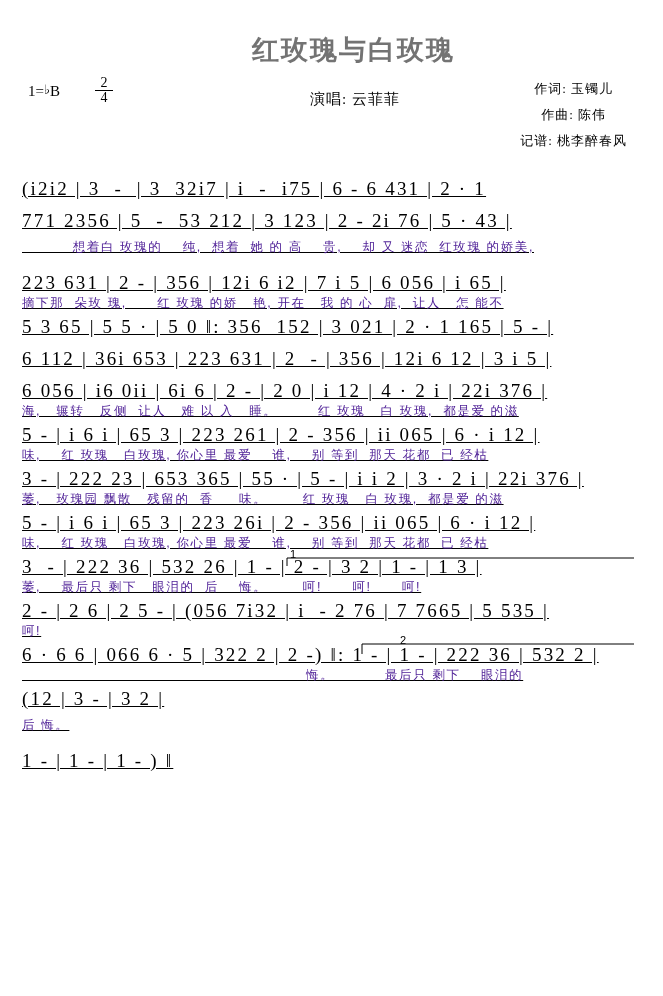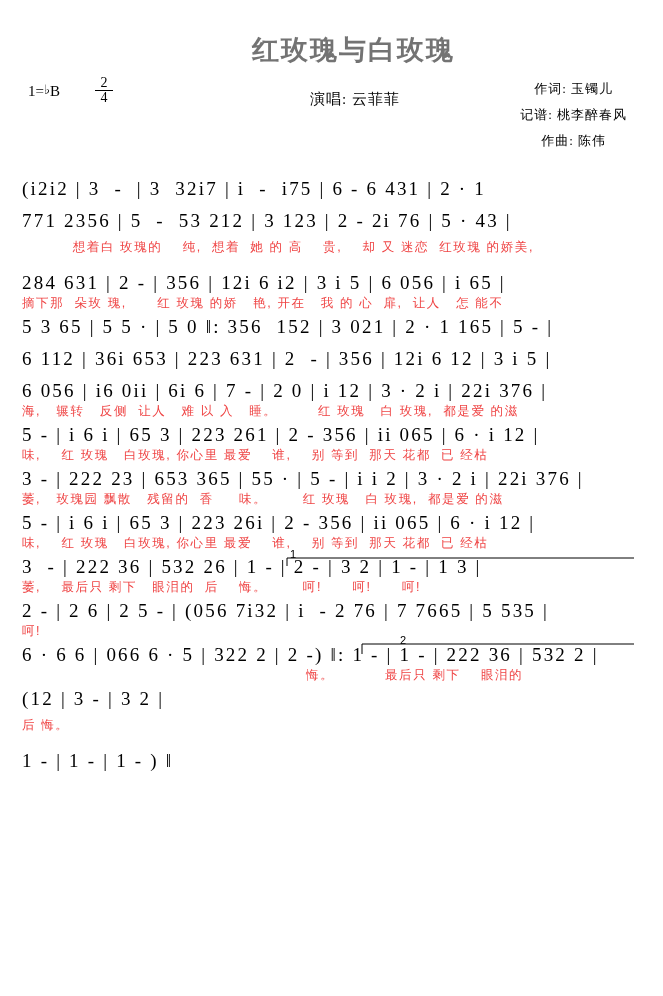--- a/index.html
+++ b/index.html
@@ -76,37 +76,38 @@
   }
   
   .staff {
     position: relative;
     margin: 0 22px;
   }
   .line {
     position: relative;
     min-height: 30px;
     margin-bottom: 2px;
+    text-decoration: underline;
   }
   .notes {
     font-family: "Liberation Serif", serif;
     font-size: 19px;
     letter-spacing: 2.2px;
     white-space: pre;
     line-height: 26px;
     position: relative;
     z-index: 2;
   }
   .lyrics {
     font-family: "Liberation Sans", sans-serif;
     font-size: 12.5px;
     letter-spacing: 1.6px;
     white-space: pre;
     line-height: 18px;
-    color: #ef4444;
+    color: #4c1d95;
     margin-top: -2px;
     position: relative;
     z-index: 2;
   }
   .lyrics.empty { height: 0; margin: 0; }
   .footer {
     position: absolute;
     left: 0;
     right: 0;
     bottom: 10px;
@@ -145,56 +146,56 @@
     <div class="meter">
       <span class="num">2</span>
       <span class="den">4</span>
     </div>
     <div class="singer">
       <span>演唱:</span>
       <span>云菲菲</span>
     </div>
     <div class="credits">
       <div>作词: 玉镯儿</div>
+      <div>作曲: 陈伟</div>
       <div>记谱: 桃李醉春风</div>
-      <div>作曲: 陈伟</div>
     </div>
   </div>
 
   <div class="staff">
 
     <div class="line">
       <div class="notes">(i2i2 | 3  -  | 3  32i7 | i  -  i75 | 6 - 6 431 | 2 · 1</div>
       <div class="lyrics"></div>
     </div>
 
     <div class="line">
       <div class="notes">771 2356 | 5  -  53 212 | 3 123 | 2 - 2i 76 | 5 · 43 |</div>
       <div class="lyrics"></div>
     </div>
 
     <div class="line">
       <div class="lyrics">          想着白 玫瑰的    纯,  想着  她 的 高    贵,    却 又 迷恋  红玫瑰 的娇美,</div>
     </div>
 
     <div class="line">
-      <div class="notes">284 631 | 2 - | 356 | 12i 6 i2 | 3 i 5 | 6 056 | i 65 |</div>
+      <div class="notes">223 631 | 2 - | 356 | 12i 6 i2 | 7 i 5 | 6 056 | i 65 |</div>
       <div class="lyrics">摘下那  朵玫 瑰,      红 玫瑰 的娇   艳, 开在   我 的 心  扉,  让人   怎 能不</div>
     </div>
 
     <div class="line">
       <div class="notes">5 3 65 | 5 5 · | 5 0 ‖: 356  152 | 3 021 | 2 · 1 165 | 5 - |</div>
     </div>
 
     <div class="line">
       <div class="notes">6 112 | 36i 653 | 223 631 | 2  - | 356 | 12i 6 12 | 3 i 5 |</div>
     </div>
 
     <div class="line">
-      <div class="notes">6 056 | i6 0ii | 6i 6 | 7 - | 2 0 | i 12 | 3 · 2 i | 22i 376 |</div>
+      <div class="notes">6 056 | i6 0ii | 6i 6 | 2 - | 2 0 | i 12 | 4 · 2 i | 22i 376 |</div>
       <div class="lyrics">海,   辗转   反侧  让人   难 以 入   睡。        红 玫瑰   白 玫瑰,  都是爱 的滋</div>
     </div>
 
     <div class="line">
       <div class="notes">5 - | i 6 i | 65 3 | 223 261 | 2 - 356 | ii 065 | 6 · i 12 |</div>
       <div class="lyrics">味,    红 玫瑰   白玫瑰, 你心里 最爱    谁,    别 等到  那天 花都  已 经枯</div>
     </div>
 
     <div class="line">
       <div class="notes">3 - | 222 23 | 653 365 | 55 · | 5 - | i i 2 | 3 · 2 i | 22i 376 |</div>

